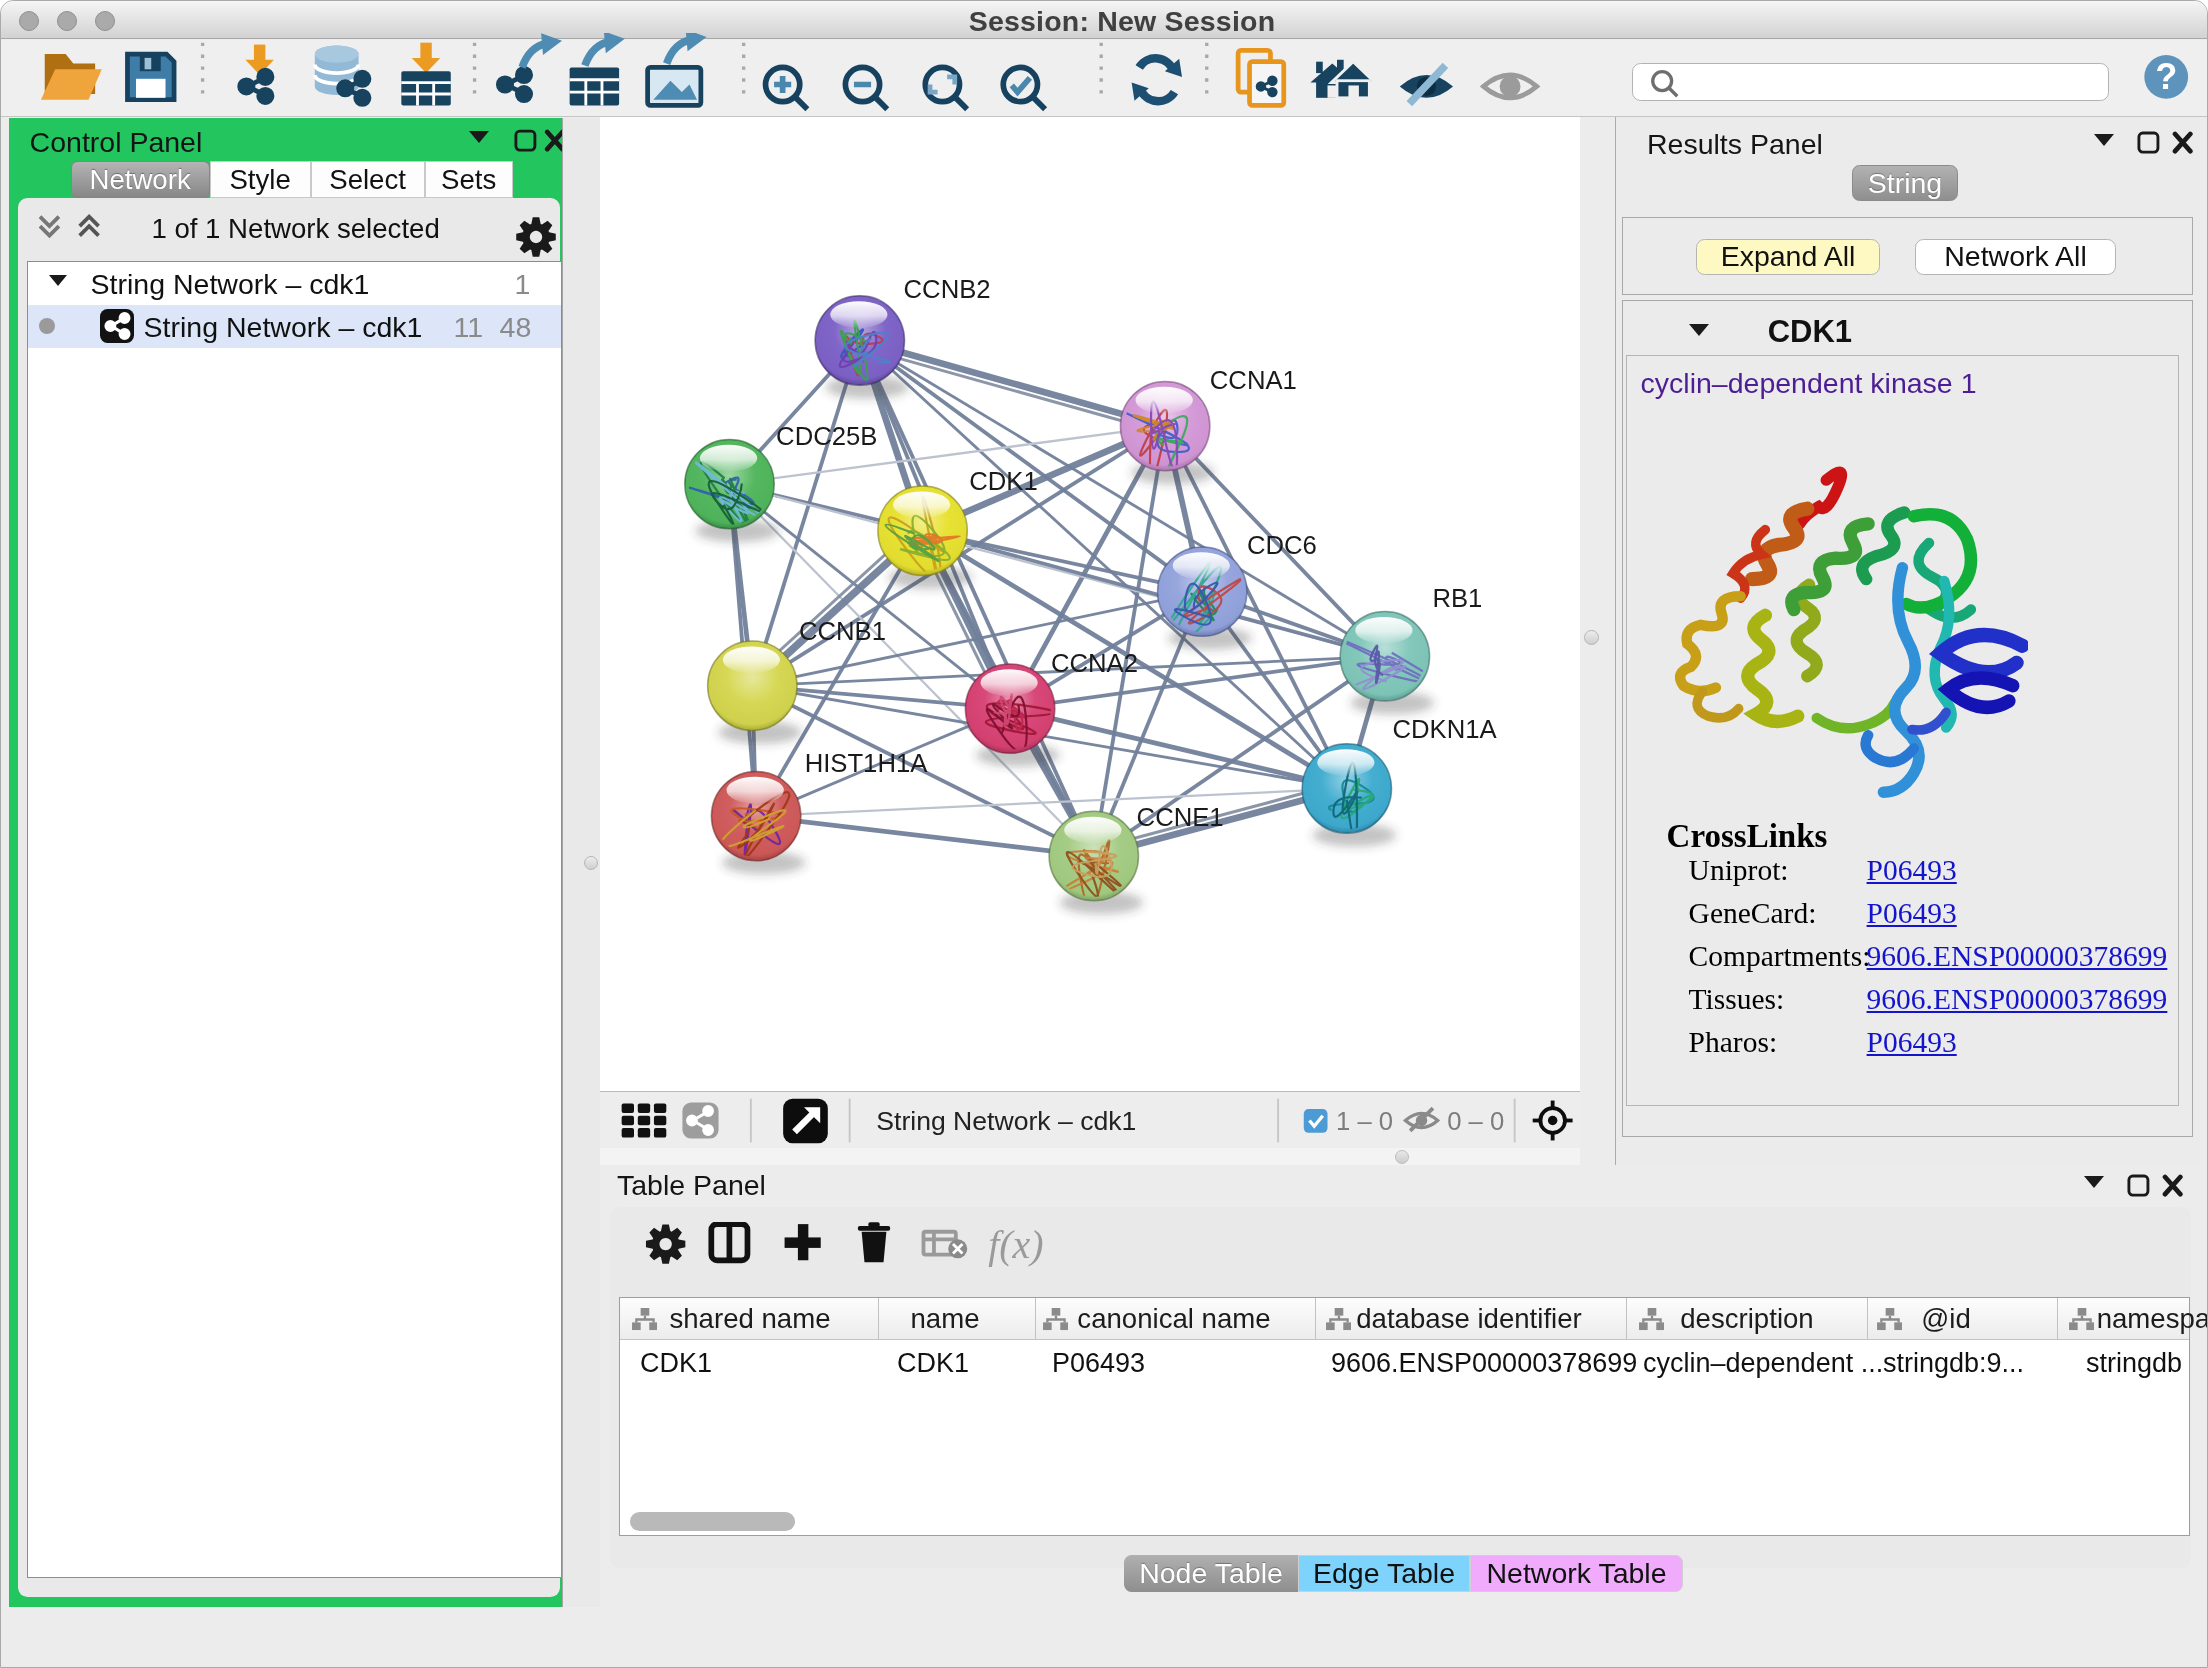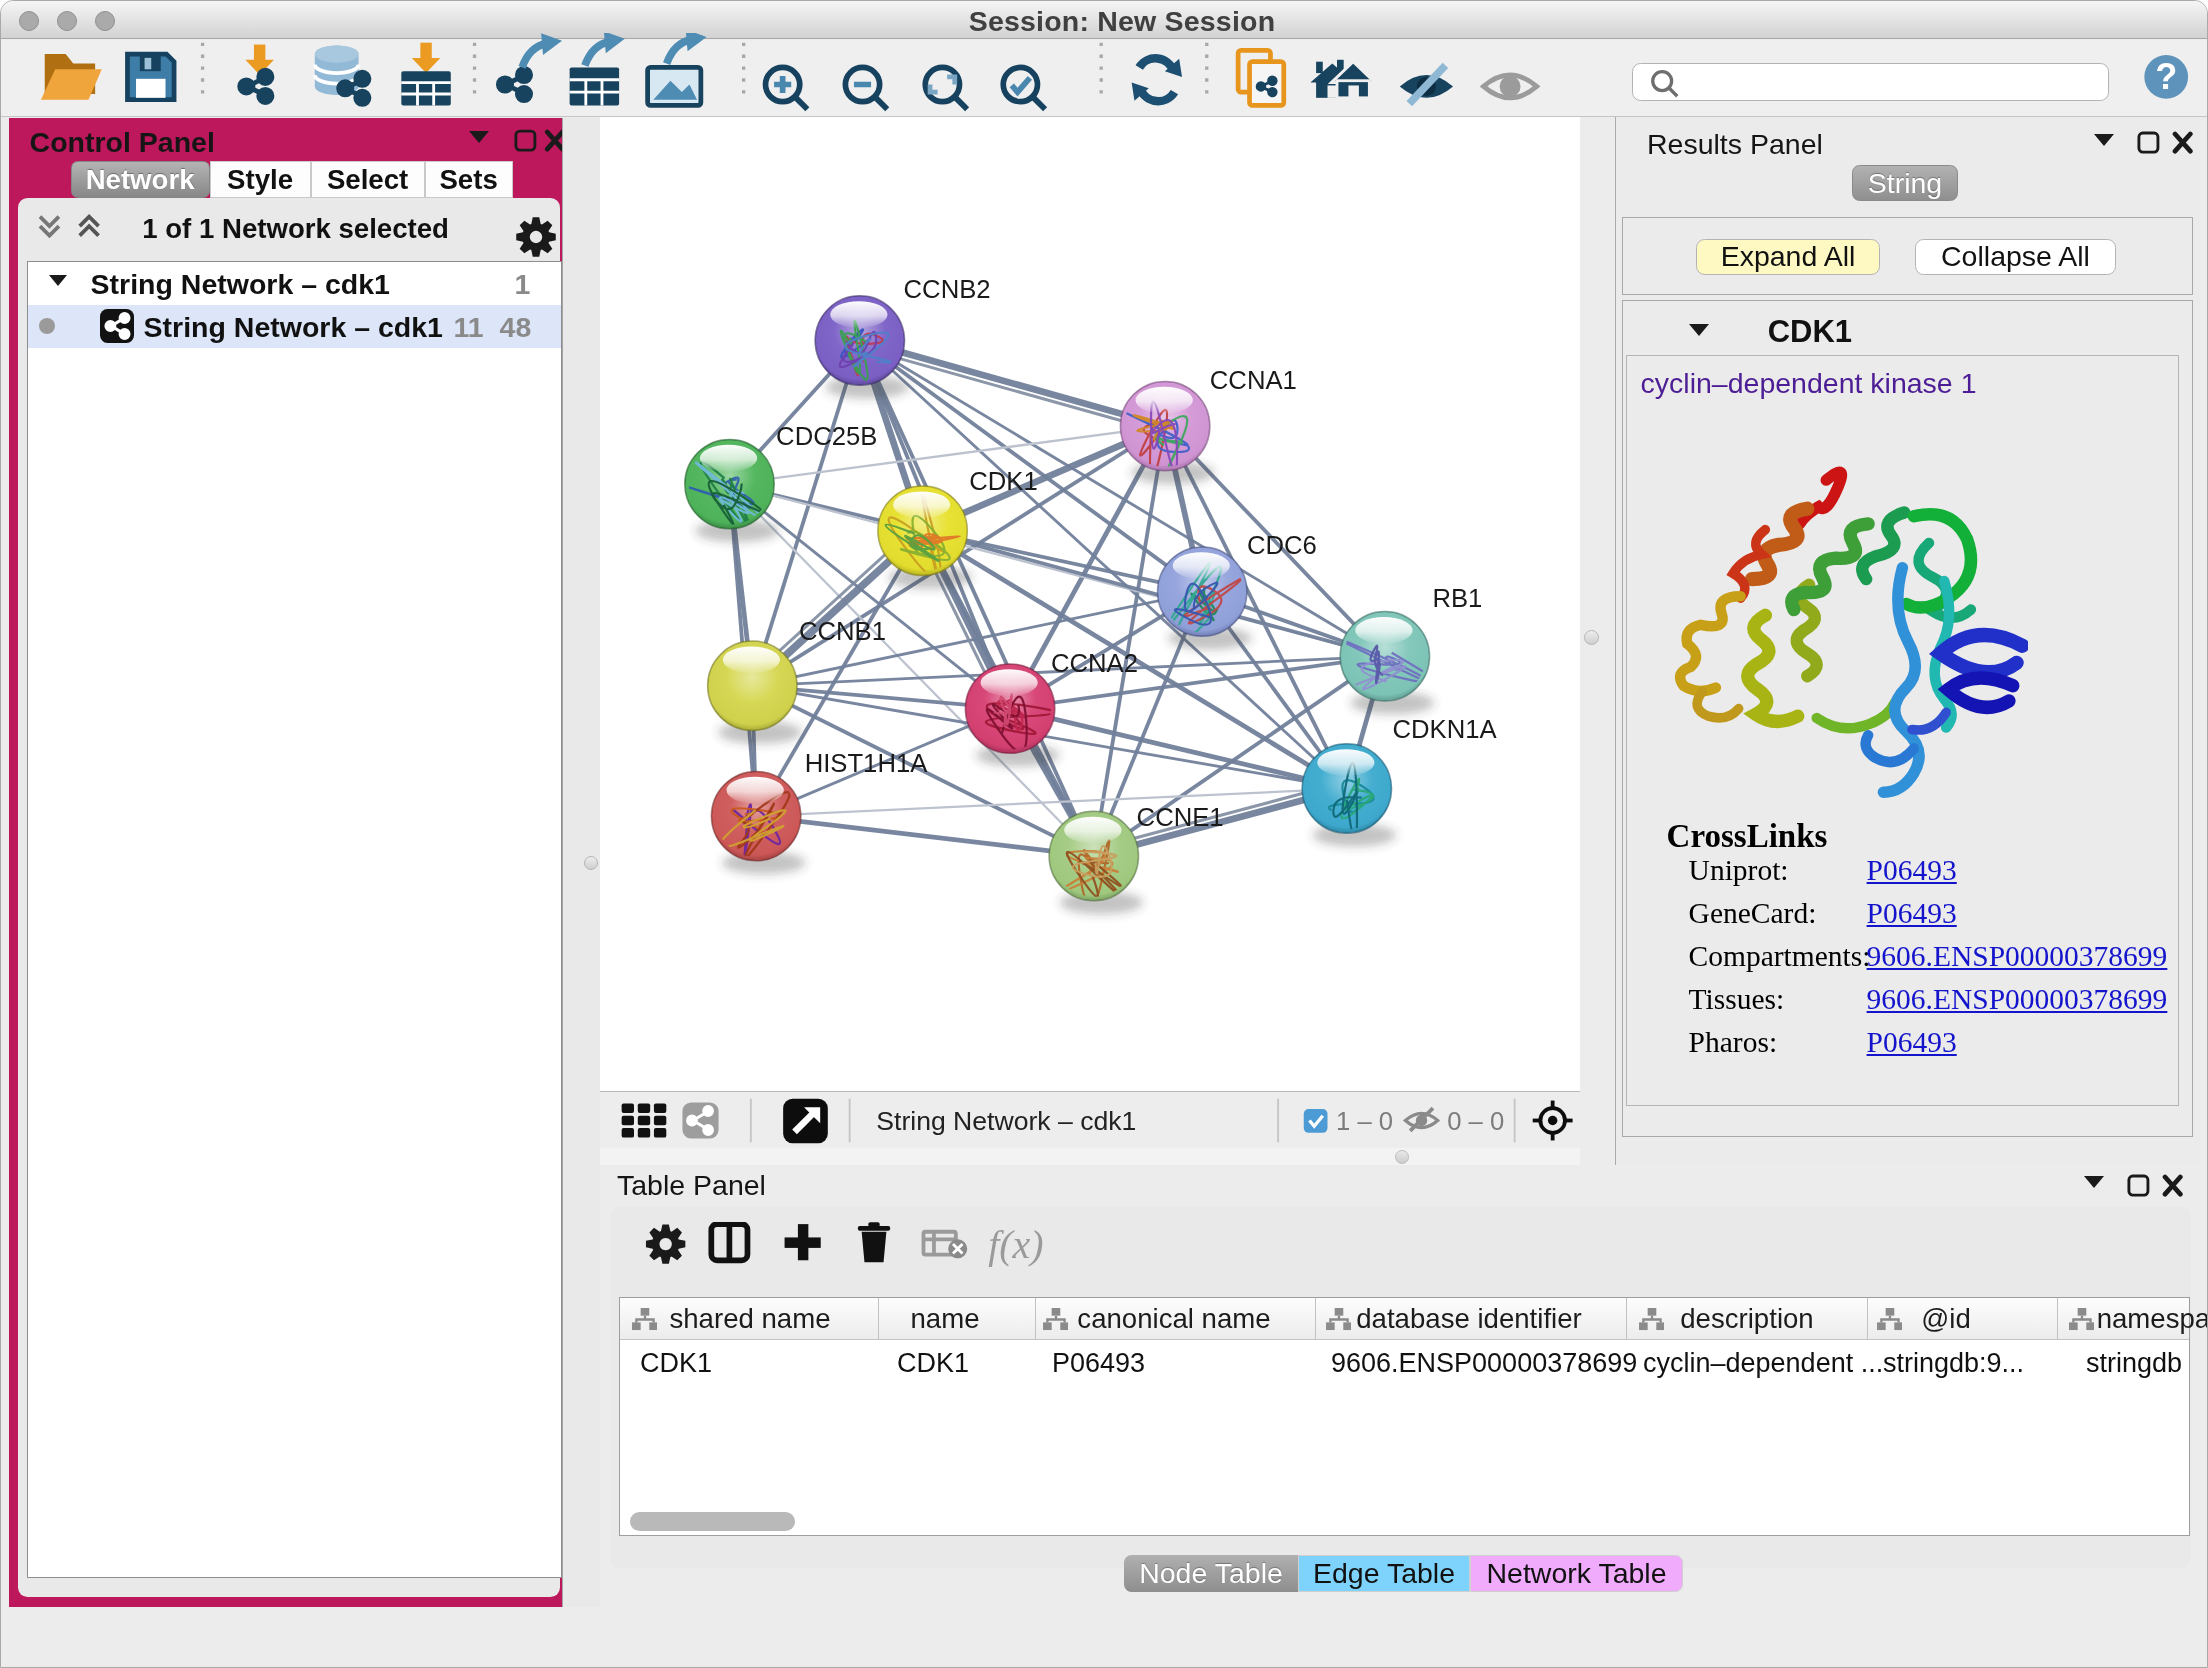--- a/index.html
+++ b/index.html
@@ -8,21 +8,21 @@
 #titlebar { position:absolute; left:0; top:0; width:100%; height:38px;
   background:linear-gradient(#f5f5f5,#d2d2d2); border-bottom:1px solid #a7a7a7; }
 .tl { position:absolute; top:9.5px; width:20px; height:20px; border-radius:50%;
   background:#aaaaaa; border:1px solid #8f8f8f; }
 #title { position:absolute; top:3.8px; left:0; width:100%; text-align:center;
   font-size:28.5px; color:#404040; font-weight:bold; letter-spacing:0.2px;padding-left:36px;}
 #toolbar { position:absolute; left:0; top:39px; width:100%; height:77px;
   background:#efefef; border-bottom:1.9px solid #c5c5c5; }
 #search { position:absolute; left:1631px; top:23px; width:477px; height:38px;
   background:#fff; border:1.9px solid #b3b3b3; border-radius:8.6px; }
-#cpanel { position:absolute; left:7.6px; top:117px; width:554px; height:1489px; background:#be185d;font-weight:bold; }
+#cpanel { position:absolute; left:7.6px; top:117px; width:554px; height:1489px; background:#22c55e; }
 .paneltitle { font-size:28.5px; color:#151515; }
 .tab { position:absolute; top:43px; height:37px; text-align:center; font-size:27.6px;
   background:#fdfdfd; color:#111; border:1px solid #c9c9c9; line-height:35px; }
 .tabsel { background:linear-gradient(#b4b4b4,#878787); color:#fff; border:1px solid #858585;
   border-radius:6.7px; text-shadow:0 -1px 1px rgba(0,0,0,0.35); }
 #treebox { position:absolute; left:18px; top:143px; width:535px; height:1317px;
   background:#fff; border:1.9px solid #8d8d8d; }
 .num { color:#8a8a8a; }
 #netgutL { position:absolute; left:561px; top:117px; width:38px; height:1489px; background:#e9e9e9; border-left:1px solid #a5a5a5;}
 #canvas { position:absolute; left:599px; top:116px; width:980px; height:974px; background:#fff; }
@@ -589,21 +589,21 @@
       <div class="winctl abs" style="left:478px;top:17px">
         <div class="tri-d"></div>
       </div>
       <svg class="abs" style="left:521px;top:14.3px" width="59" height="25" viewBox="0 0 62 26">
         <rect x="2" y="2" width="20" height="20" rx="4" fill="none" stroke="#1a1a1a" stroke-width="3"></rect>
         <path d="M40 3 L56 21 M56 3 L40 21" stroke="#1a1a1a" stroke-width="5" stroke-linecap="round"></path>
       </svg>
       <div class="abs" style="left:5.7px;top:100px;width:571px;height:78px;border:1.9px solid #a8a8a8;background:#ebebeb"></div>
       <div class="abs" style="left:236px;top:48px;width:106px;height:36px;background:linear-gradient(#b2b2b2,#8f8f8f);border:1px solid #8a8a8a;border-radius:7.6px;color:#fff;font-size:28.5px;text-align:center;line-height:34px;text-shadow:0 -1px 1px rgba(0,0,0,0.3)">String</div>
       <div class="abs" style="left:80px;top:122px;width:184px;height:36px;background:#fef9c3;border:1.9px solid #b4b4b4;border-radius:8.6px;font-size:28.5px;color:#111;text-align:center;line-height:32px">Expand All</div>
-      <div class="abs" style="left:299px;top:122px;width:201px;height:36px;background:#fff;border:1.9px solid #b4b4b4;border-radius:8.6px;font-size:28.5px;color:#111;text-align:center;line-height:32px">Collapse All</div>
+      <div class="abs" style="left:299px;top:122px;width:201px;height:36px;background:#fff;border:1.9px solid #b4b4b4;border-radius:8.6px;font-size:28.5px;color:#111;text-align:center;line-height:32px">Network All</div>
       <div class="abs" style="left:5.7px;top:183px;width:571px;height:837px;border:1.9px solid #a8a8a8;background:#ebebeb">
         <div class="winctl abs" style="left:66px;top:23px">
           <div class="tri-d" style="border-left-width:10.5px;border-right-width:10.5px;border-top-width:12.4px"></div>
         </div>
         <div class="abs" style="left:145px;top:13.3px;font-size:31px;font-weight:bold;color:#111">CDK1</div>
         <div class="abs" style="left:2.9px;top:54px;width:553px;height:751px;border:1.9px solid #b5b5b5;background:#ebebeb">
           <div class="abs" style="left:14px;top:11.4px;font-size:28.5px;color:#4c1d95">cyclin–dependent kinase 1</div>
           <svg class="abs" style="left:47px;top:107px" width="354" height="335" viewBox="0 0 372 352">
 <g fill="none" stroke-linecap="round">
 <path d="M160 18 q24 -20 12 8 t-20 20 q-14 8 -20 18" stroke="#cc1414" stroke-width="12"></path>

